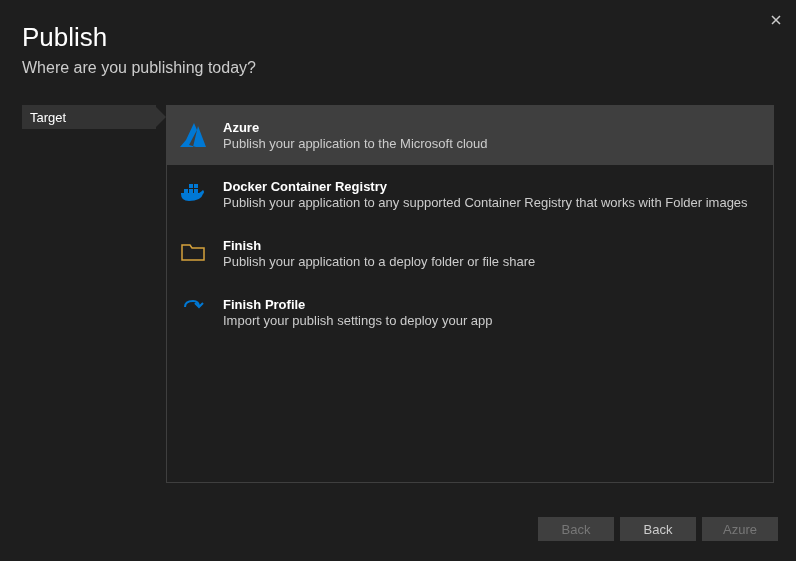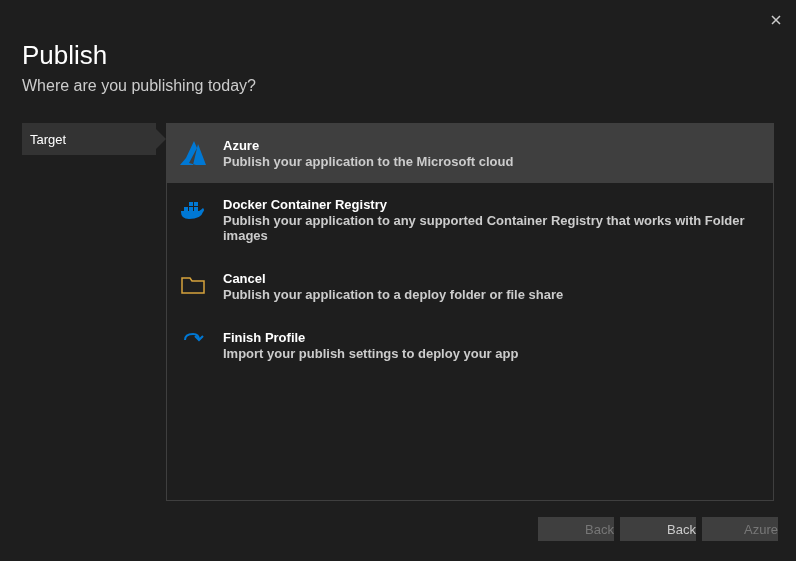--- a/index.html
+++ b/index.html
@@ -20,21 +20,21 @@
       width: 20px;
       height: 20px;
       display: flex;
       align-items: center;
       justify-content: center;
       color: #cccccc;
       cursor: pointer;
       font-size: 14px;
     }
     .header {
-      padding: 40px 22px 10px 22px;
+      padding: 22px 22px 10px 22px;
     }
     .title {
       font-size: 26px;
       font-weight: 300;
       color: #ffffff;
       margin-bottom: 6px;
     }
     .subtitle {
       font-size: 16px;
       color: #cccccc;
@@ -43,21 +43,21 @@
     .content {
       display: flex;
       padding: 18px 0 0 22px;
     }
     .sidebar {
       width: 134px;
       flex-shrink: 0;
     }
     .sidebar-item {
       position: relative;
-      height: 32px;
+      height: 24px;
       display: flex;
       align-items: center;
       padding: 0 8px;
       background: #333333;
       color: #ffffff;
       font-size: 13px;
       cursor: pointer;
     }
     .sidebar-item.active::after {
       content: '';
@@ -102,39 +102,38 @@
     }
     .option-title {
       font-weight: 600;
       color: #ffffff;
       font-size: 13px;
       margin-bottom: 1px;
     }
     .option-desc {
       color: #cccccc;
       font-size: 13px;
-      font-weight: 700;
+      font-weight: 400;
     }
     .footer {
       position: absolute;
       bottom: 20px;
       right: 18px;
       display: flex;
       gap: 6px;
     }
     .btn {
       width: 76px;
       height: 24px;
       background: #3f3f3f;
       color: #cccccc;
       border: none;
       font-size: 13px;
       cursor: pointer;
       font-family: inherit;
-      text-align: right;
     }
     .btn.disabled {
       color: #777777;
       cursor: default;
     }
   </style>
 </head>
 <body>
 
 <div class="close-btn">
@@ -186,21 +185,21 @@
       </div>
     </div>
 
     <div class="option">
       <div class="option-icon">
         <svg width="28" height="28" viewBox="0 0 28 28">
           <path d="M3 7 L11 7 L13 10 L25 10 L25 22 L3 22 Z" fill="none" stroke="#d6a33c" stroke-width="1.5"></path>
         </svg>
       </div>
       <div class="option-text">
-        <div class="option-title">Cancel</div>
+        <div class="option-title">Finish</div>
         <div class="option-desc">Publish your application to a deploy folder or file share</div>
       </div>
     </div>
 
     <div class="option">
       <div class="option-icon">
         <svg width="28" height="28" viewBox="0 0 28 28">
           <path d="M6 10 Q6 4 14 4 Q20 4 20 10" fill="none" stroke="#0078d4" stroke-width="2"></path>
           <path d="M16 6 L20 10 L24 6" fill="none" stroke="#0078d4" stroke-width="2"></path>
         </svg>

